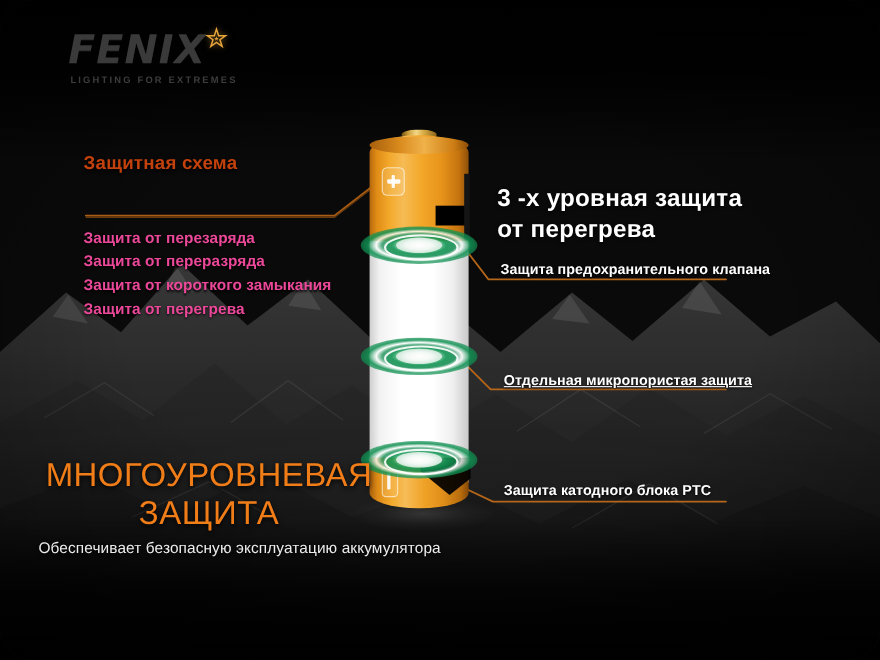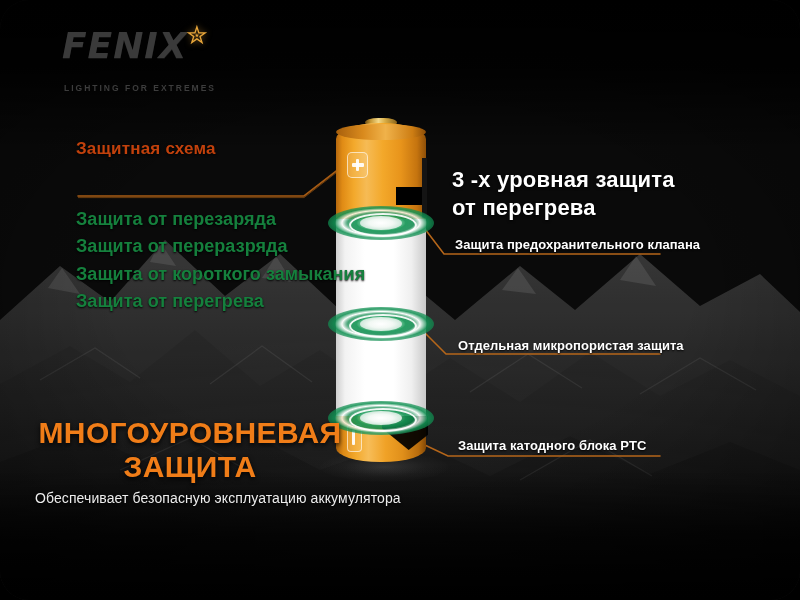--- a/index.html
+++ b/index.html
@@ -81,21 +81,21 @@
     font-size: 26px;
     line-height: 1;
     text-shadow: 0 0 6px rgba(232,166,58,.55);
   }
   .logo-tag {
     font-family: "Liberation Sans", sans-serif;
     font-size: 8.5px;
     font-weight: bold;
     letter-spacing: 2.0px;
     color: #3d3d3d;
-    margin-top: 19px;
+    margin-top: 3px;
     padding-left: 2px;
   }
 
   
   .h-left {
     position: absolute;
     left: 76px;
     top: 138px;
     width: 300px;
     font-size: 17px;
@@ -117,50 +117,50 @@
     letter-spacing: .2px;
     text-shadow: 0 1px 3px rgba(0,0,0,.9);
   }
   .bullets {
     position: absolute;
     left: 76px;
     top: 206px;
     width: 300px;
   }
   .bullets div {
-    font-size: 18px;
-    font-weight: bold;
-    color: #15803d;
+    font-size: 14px;
+    font-weight: bold;
+    color: #ec4899;
     line-height: 1.52;
     letter-spacing: .05px;
     text-shadow: 0 1px 2px rgba(0,0,0,.95);
   }
 
   .callout {
     position: absolute;
     font-size: 13px;
     font-weight: bold;
     color: #ffffff;
     letter-spacing: .05px;
     white-space: nowrap;
     text-shadow: 0 1px 2px rgba(0,0,0,.95);
     text-align: right;
   }
   .callout.c1 { left: 455px; top: 237px; }
-  .callout.c2 { left: 458px; top: 338px; }
+  .callout.c2 { left: 458px; top: 338px; text-decoration: underline; }
   .callout.c3 { left: 458px; top: 438px; }
 
   .big-orange {
     position: absolute;
     left: 0px;
     top: 416px;
     width: 380px;
     text-align: center;
     font-size: 30px;
-    font-weight: bold;
+    font-weight: normal;
     color: #f07d18;
     line-height: 1.13;
     letter-spacing: .4px;
     text-shadow: 0 2px 5px rgba(0,0,0,.95);
   }
   .sub-white {
     position: absolute;
     left: 35px;
     top: 490px;
     font-size: 14px;

